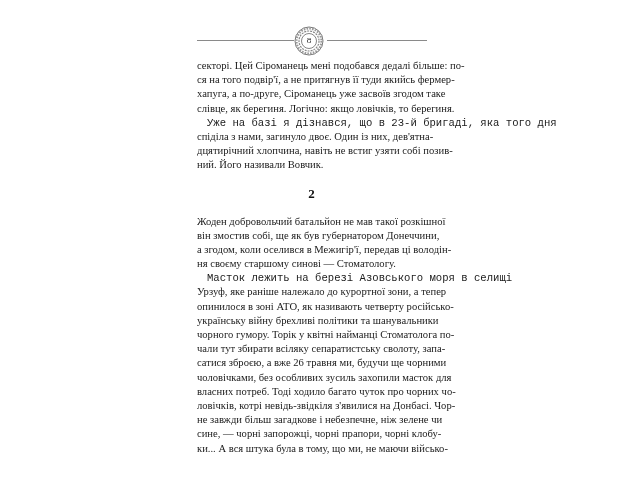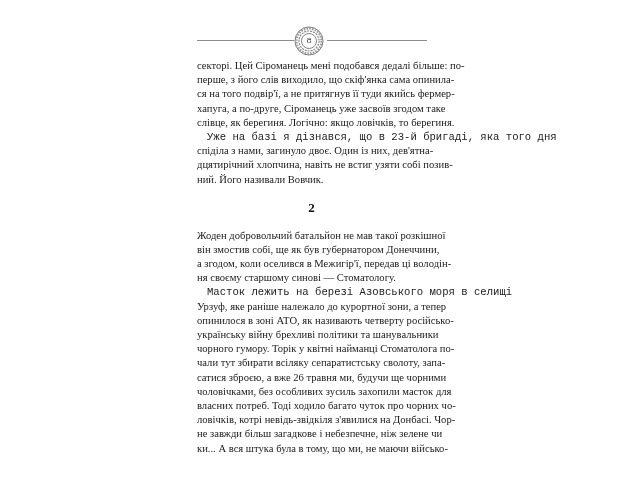--- a/index.html
+++ b/index.html
@@ -97,21 +97,20 @@
         <circle cx="15" cy="15" r="7.5" fill="#ffffff" stroke="#666" stroke-width="0.8"></circle>
       </svg>
       <div class="page-number">8</div>
     </div>
     <div class="header-rule right"></div>
   </div>
 
   <div class="text-col">
     <div>
       <span class="line">секторі. Цей Сіроманець мені подобався дедалі більше: по-</span>
-      <span class="line">перше, з його слів виходило, що скіф'янка сама опинила-</span>
       <span class="line">ся на того подвір'ї, а не притягнув її туди якийсь фермер-</span>
       <span class="line">хапуга, а по-друге, Сіроманець уже засвоїв згодом таке</span>
       <span class="line last">слівце, як берегиня. Логічно: якщо ловічків, то берегиня.</span>
     </div>
     <div>
       <span class="line indent">Уже на базі я дізнався, що в 23-й бригаді, яка того дня</span>
       <span class="line">спіділа з нами, загинуло двоє. Один із них, дев'ятна-</span>
       <span class="line">дцятирічний хлопчина, навіть не встиг узяти собі позив-</span>
       <span class="line last">ний. Його називали Вовчик.</span>
     </div>
@@ -129,17 +128,18 @@
       <span class="line">Урзуф, яке раніше належало до курортної зони, а тепер</span>
       <span class="line">опинилося в зоні АТО, як називають четверту російсько-</span>
       <span class="line">українську війну брехливі політики та шанувальники</span>
       <span class="line">чорного гумору. Торік у квітні найманці Стоматолога по-</span>
       <span class="line">чали тут збирати всіляку сепаратистську сволоту, запа-</span>
       <span class="line">сатися зброєю, а вже 26 травня ми, будучи ще чорними</span>
       <span class="line">чоловічками, без особливих зусиль захопили масток для</span>
       <span class="line">власних потреб. Тоді ходило багато чуток про чорних чо-</span>
       <span class="line">ловічків, котрі невідь-звідкіля з'явилися на Донбасі. Чор-</span>
       <span class="line">не завжди більш загадкове і небезпечне, ніж зелене чи</span>
+      <span class="line">сине, — чорні запорожці, чорні прапори, чорні клобу-</span>
       <span class="line">ки... А вся штука була в тому, що ми, не маючи військо-</span>
 
     </div>
   </div>
 </div>
 
 </body></html>

